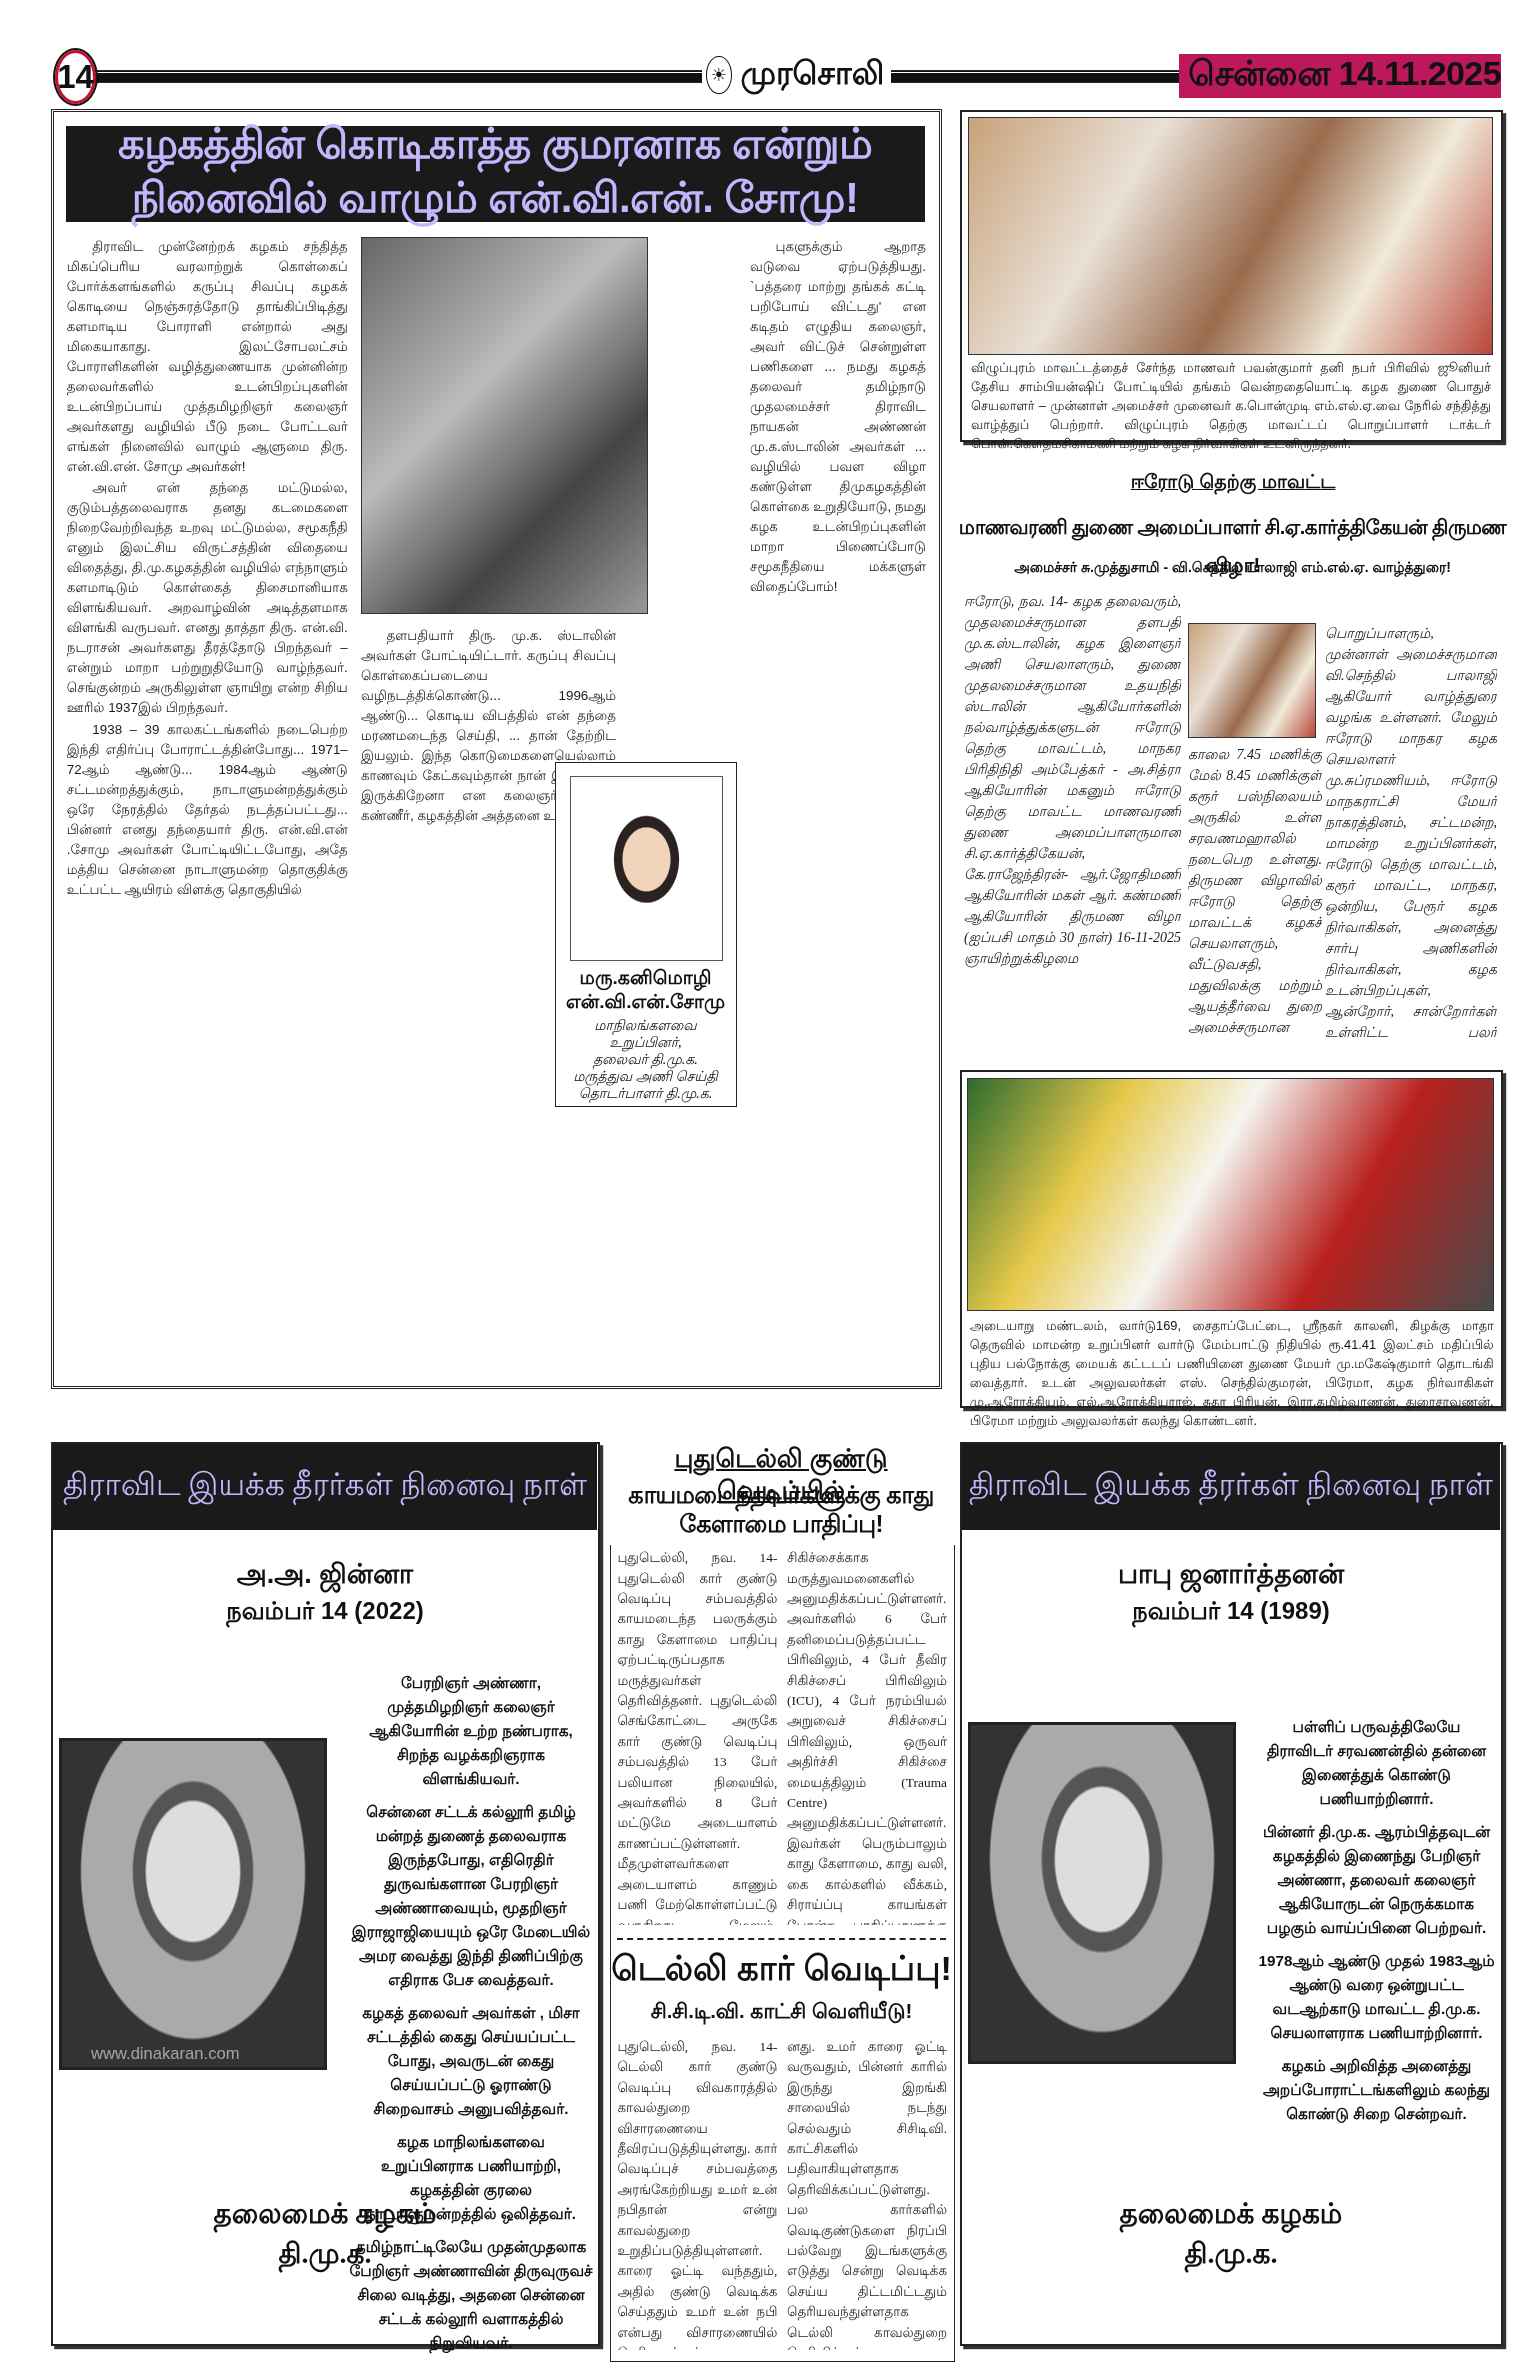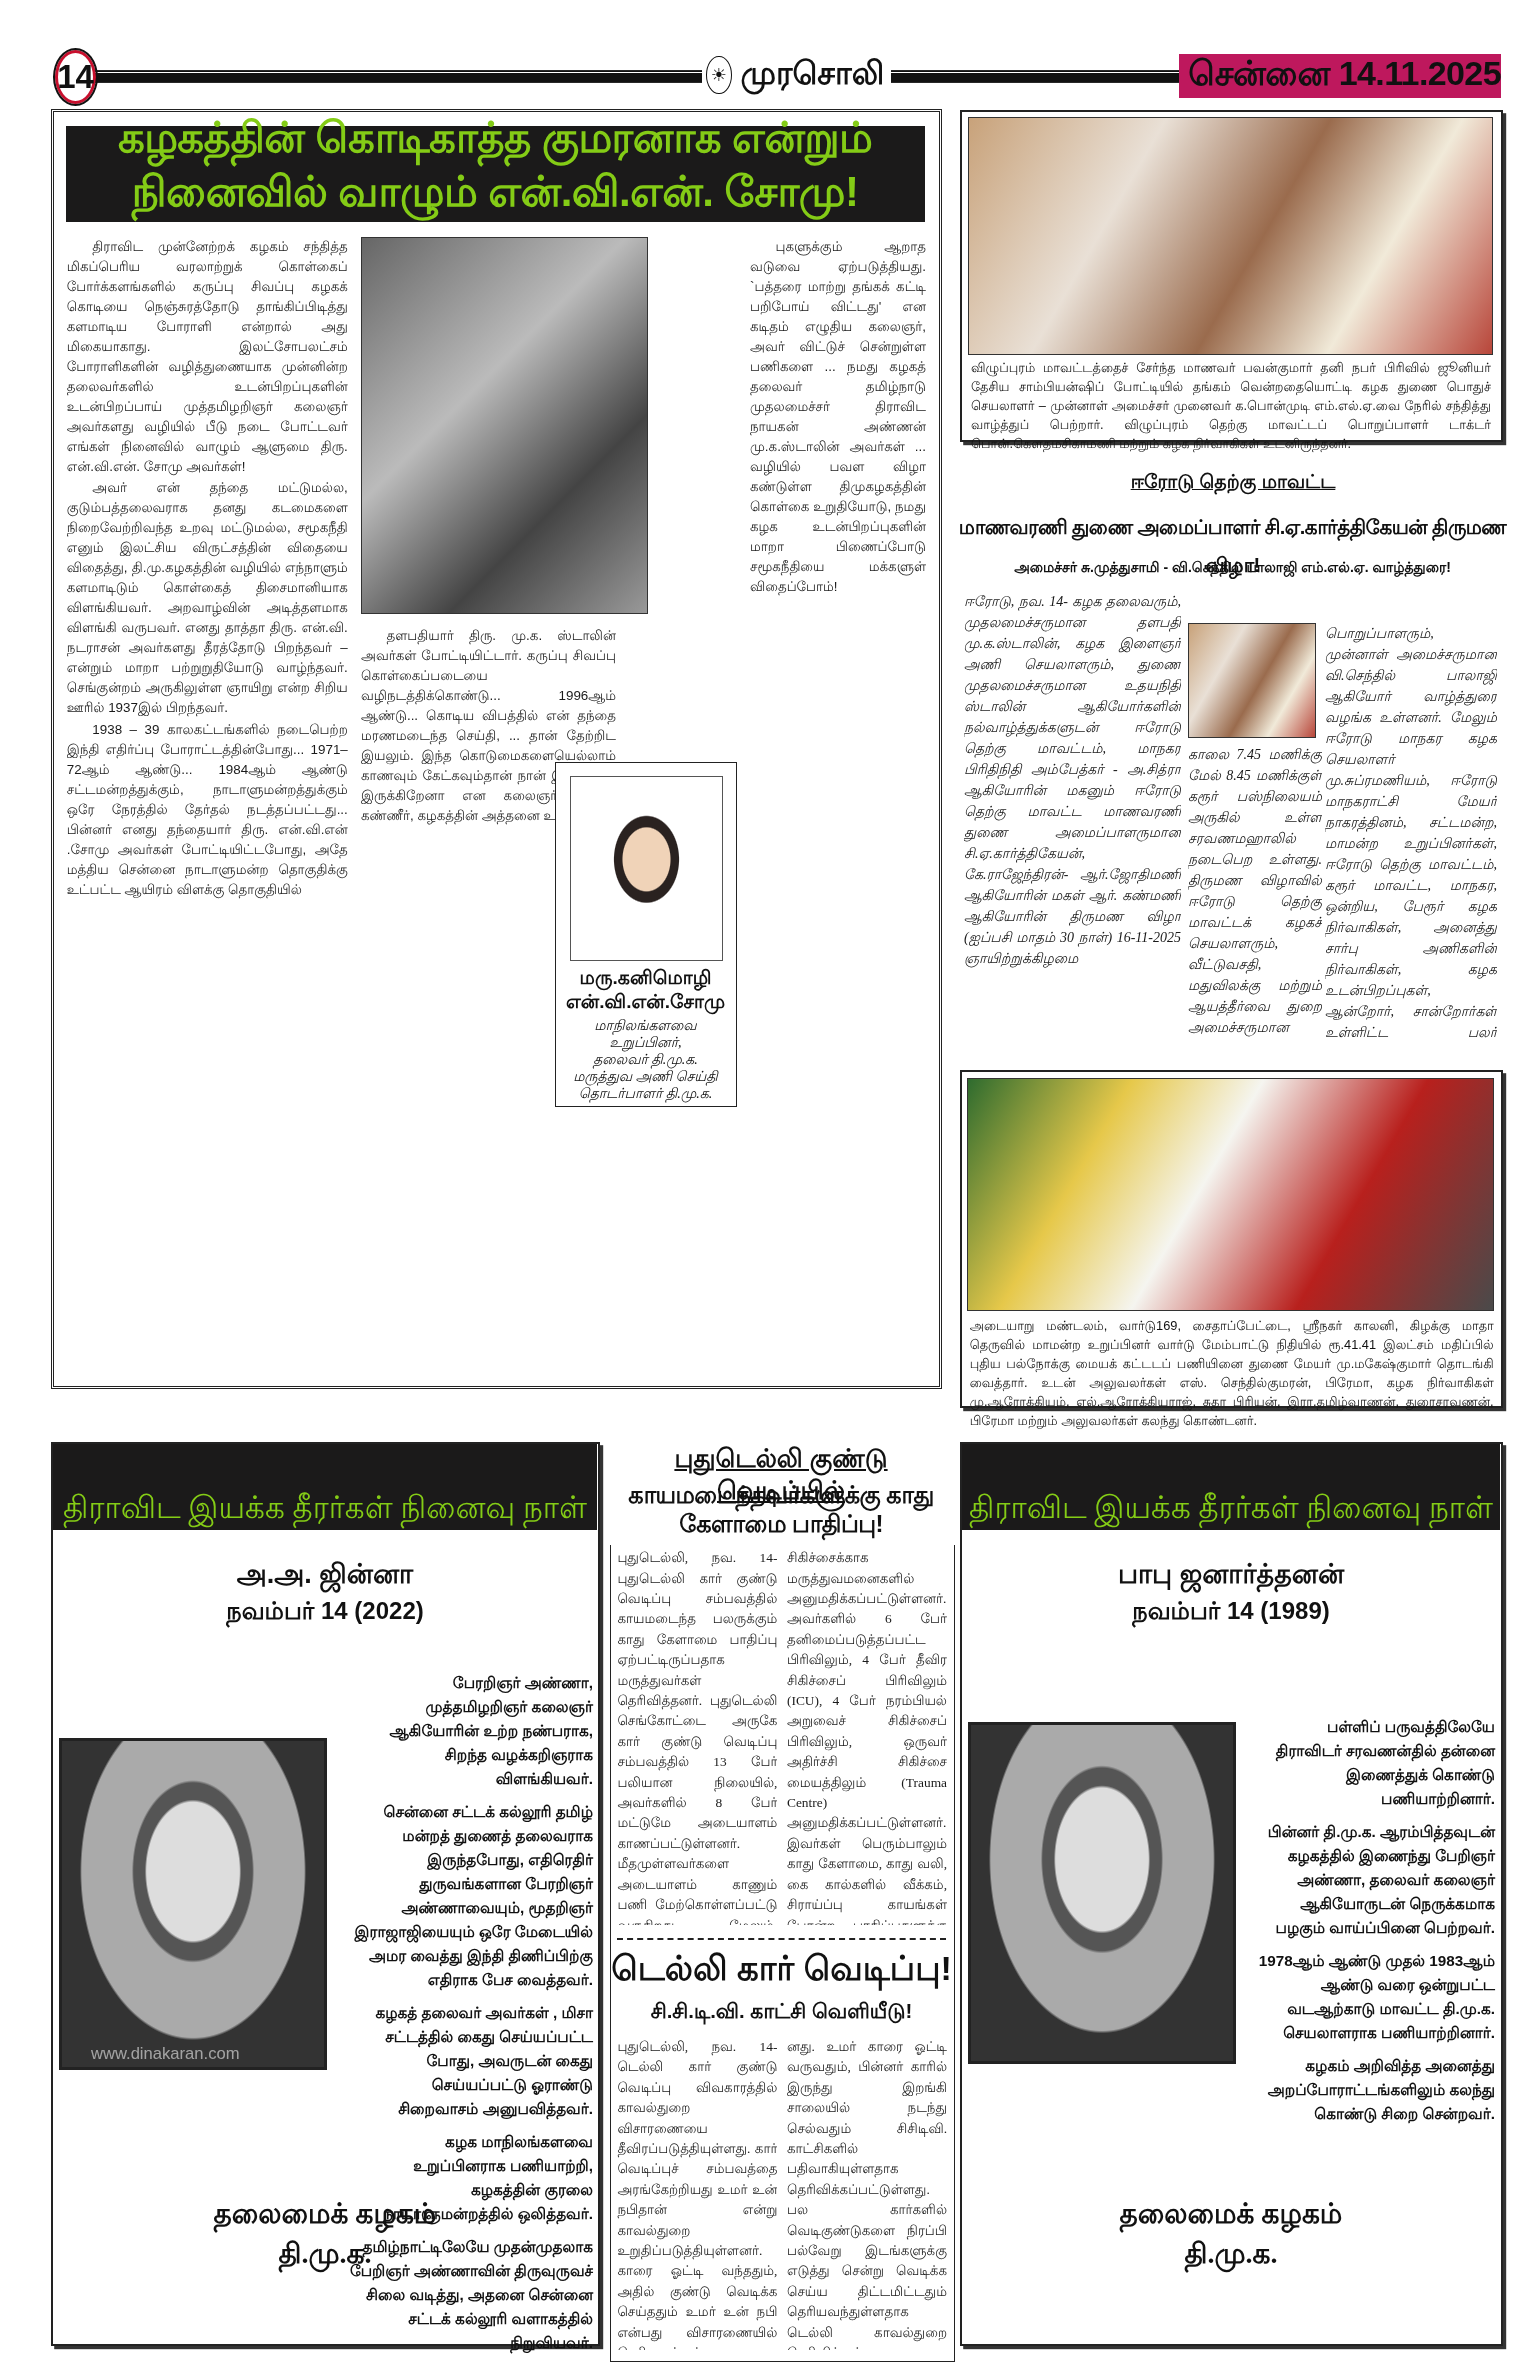--- a/index.html
+++ b/index.html
@@ -6,33 +6,33 @@
   body{width:1541px;height:2377px;position:relative;font-family:"Liberation Sans",sans-serif;color:#111;overflow:hidden;}
   .abs{position:absolute;box-sizing:border-box;}
   
   .mast-line{position:absolute;top:72px;height:7.7px;background:#111;border-top:1.9px solid #fff;box-shadow:0 -1.9px 0 #111,0 1.9px 0 #111;}
   .page-no{left:55px;top:50px;width:41px;height:54px;border:3.2px solid #c8102e;border-radius:50%;outline:2.6px solid #111;display:flex;align-items:center;justify-content:center;font:bold 33px "Liberation Sans",sans-serif;background:#fff;}
   .logo{left:706px;top:56px;width:25.5px;height:38px;border:1.9px solid #111;border-radius:50%;display:flex;align-items:center;justify-content:center;font-size:18px;background:#fff;}
   .paper-name{left:734px;top:55px;font:bold 32px "Liberation Sans",sans-serif;background:#fff;padding:0 6.4px;}
   .date{right:40px;top:54px;font:bold 34px "Liberation Sans",sans-serif;background:#be185d;padding-left:9px;letter-spacing:-0.6px;}
   
   .box{border:2.6px solid #222;box-shadow:3.2px 3.2px 0 #333;background:#fff;}
-  .headline-bar{background:#1b1a1a;color:#84cc16;display:flex;align-items:flex-end;justify-content:center;text-align:center;font-weight:bold;}
+  .headline-bar{background:#1b1a1a;color:#c4b5fd;display:flex;align-items:center;justify-content:center;text-align:center;font-weight:bold;}
   .col{font-size:13.4px;line-height:20px;text-align:justify;overflow:hidden;color:#1a1a1a;}
   .col p{margin:0 0 1.3px 0;text-indent:25.5px;}
   .photo{background:linear-gradient(135deg,#666,#bbb 40%,#444 70%,#999);border:1.9px solid #333;}
   .photo-color{background:linear-gradient(120deg,#c8a27a,#e9e0d6 30%,#9a6b4d 55%,#f1ead9 75%,#b8463a);border:1.9px solid #333;}
   .photo-portrait{background:radial-gradient(ellipse at 50% 45%,#f0d3b8 0 22%,#2a2220 23% 30%,#fff 31%);border:1.9px solid #555;}
   .photo-bw{background:radial-gradient(ellipse at 50% 40%,#ddd 0 25%,#555 26% 32%,#aaa 33% 60%,#333 61%);border:3.8px solid #222;}
   .caption{font-size:14px;line-height:22px;text-align:justify;}
   .center{text-align:center;}
   .bold{font-weight:bold;}
   .sub-title{font-size:19px;font-weight:bold;text-decoration:underline;text-align:center;}
   .memorial-text{font-weight:bold;font-size:15.3px;line-height:24px;text-align:center;}
-  .memorial-text p{margin:0 0 9px 15px;text-align:right;}
+  .memorial-text p{margin:0 0 9px 15px;}
   .footer-sig{font-family:"Liberation Serif",serif;font-weight:bold;font-size:28px;line-height:40px;text-align:center;}
   .dash{border-top:2.6px dashed #222;}
 </style>
 </head>
 <body>
 
 <div class="mast-line" style="left:89px;width:613px;"></div>
 <div class="mast-line" style="left:862px;width:402px;"></div>
 <div class="abs page-no">14</div>
 <div class="abs logo">☀</div>

